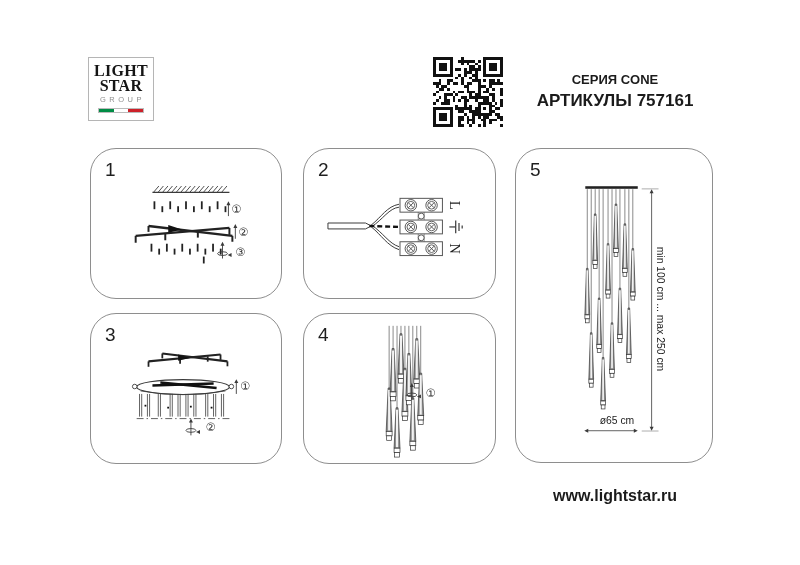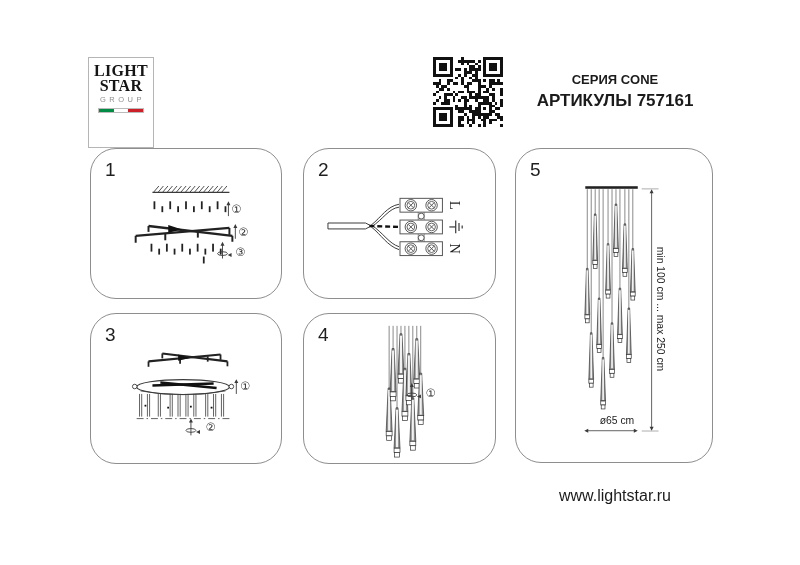--- a/index.html
+++ b/index.html
@@ -1,19 +1,19 @@
 <!DOCTYPE html>
 <html><head>
 <meta charset="utf-8">
 <style>
   * { margin:0; padding:0; box-sizing:border-box; }
   html,body { width:800px; height:565px; }
   body { position:relative; background:#fff; font-family:"Liberation Sans", sans-serif; color:#1b1b1b; overflow:hidden; }
 
-  .logo { position:absolute; left:88px; top:57px; width:66px; height:91px;
+  .logo { position:absolute; left:88px; top:57px; width:66px; height:64px;
           border:1px solid #b5b5b5; background:#fff; text-align:center; padding-top:6px; }
   .logo-l1, .logo-l2 { font-family:"Liberation Serif", serif; font-weight:700; font-size:16px;
           line-height:14.5px; color:#151515; letter-spacing:0.3px; }
   .logo-l3 { font-size:7.5px; letter-spacing:3.5px; color:#8f8f8f; margin-top:2px; padding-left:3px; }
   .flag { width:46px; height:5px; margin:4px auto 0; display:flex; border:0.5px solid #bbb; }
   .flag span { flex:1; }
 
   .title { position:absolute; left:158px; top:68px; width:276px; text-align:center;
            font-weight:700; font-size:15.5px; line-height:19.5px; color:#1b1b1b; letter-spacing:0.2px; }
 
@@ -31,21 +31,21 @@
   #panel5 { left:515px; top:148px; width:198px; height:315px; }
   .pnum { position:absolute; left:14px; top:10px; font-size:19px; color:#1f1f1f; z-index:2; }
   svg.diagram { position:absolute; left:0; top:0; width:100%; height:100%; }
 
   .mk { font-family:"DejaVu Sans", sans-serif; font-size:11.5px; fill:#333; }
   .term-label { font-family:"Liberation Serif", serif; font-size:15px; fill:#1a1a1a; }
   .dim-label { font-family:"Liberation Sans", sans-serif; font-size:10.5px; fill:#222; }
   .gs line { stroke:#222; stroke-width:1.1; }
 
   .website { position:absolute; left:515px; top:487px; width:200px; text-align:center;
-             font-size:16px; font-weight:400; color:#1b1b1b; }
+             font-size:16px; font-weight:700; color:#1b1b1b; }
 </style>
 </head>
 <body>
 
 <div class="logo">
   <div class="logo-l1">LIGHT</div>
   <div class="logo-l2">STAR</div>
   <div class="logo-l3">GROUP</div>
   <div class="flag">
     <span style="background:#008C45"></span>

